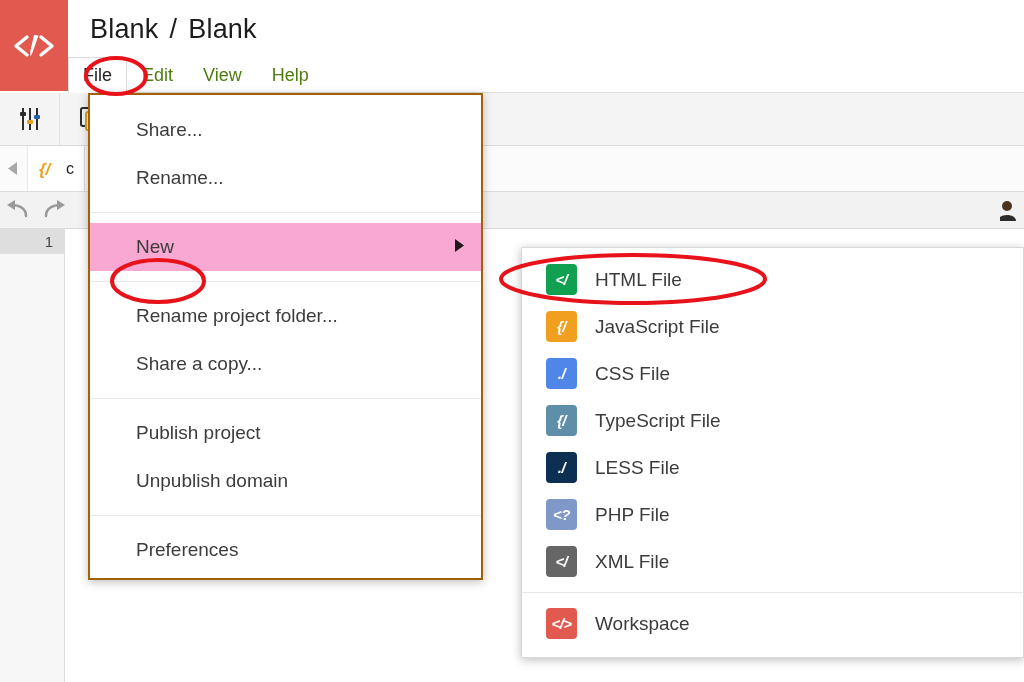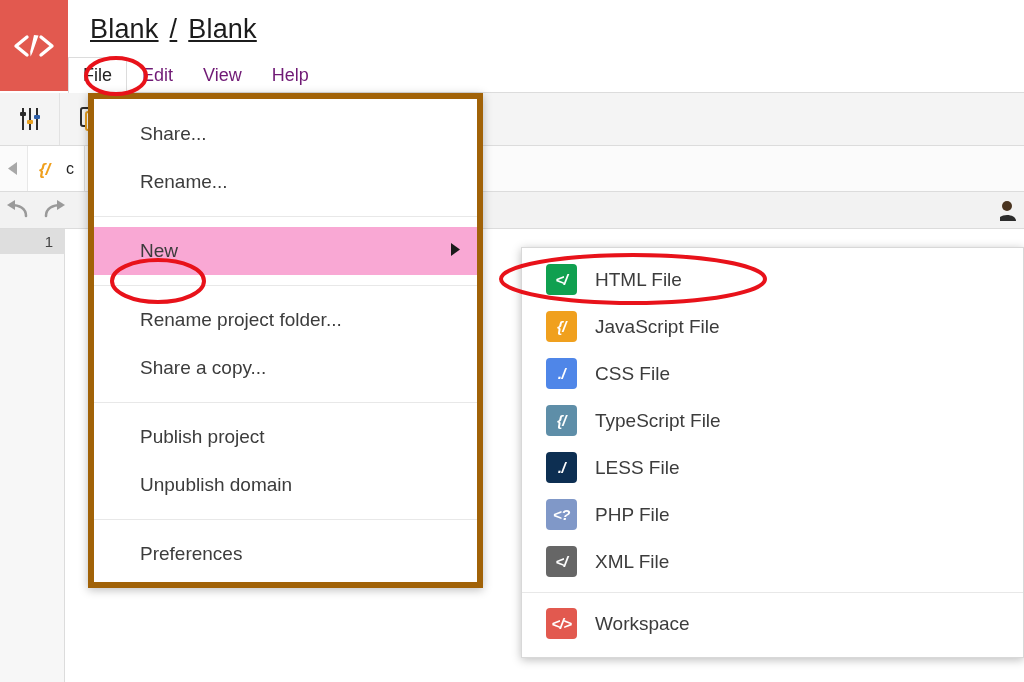--- a/index.html
+++ b/index.html
@@ -16,32 +16,32 @@
   .logo-tile {
     position: absolute; left: 0; top: 0; width: 68px; height: 91px;
     background: #e2594f; display: flex; align-items: center; justify-content: center;
   }
   .logo-glyph { display:block; }
 
   
   .breadcrumb {
     position: absolute; left: 90px; top: 14px;
     font-size: 27px; color: #1c1c1c; letter-spacing: .2px;
-    white-space: nowrap; display: flex; align-items: baseline; gap: 11px; text-decoration: underline;
+    white-space: nowrap; display: flex; align-items: baseline; gap: 11px;
   }
   .breadcrumb .sep { color: #1c1c1c; }
 
   
   .menubar {
     position: absolute; left: 68px; top: 57px; height: 36px;
     display: flex; align-items: stretch;
   }
   .menubar-item {
     padding: 0 14px; display: flex; align-items: center;
-    font-size: 18px; color: #701a75; cursor: default;
+    font-size: 18px; color: #4d7c0f; cursor: default;
     border: 1px solid transparent; border-bottom: none;
   }
   .menubar-item.active {
     background: #ffffff; border-color: #dcdcdc; color: #222; z-index: 40;
   }
   .menubar-underline {
     position: absolute; left: 68px; top: 92px; width: 956px; height: 1px; background: #dcdcdc;
   }
 
   
@@ -85,21 +85,21 @@
     background: #dedede; display: flex; align-items: center; justify-content: flex-end;
     padding-right: 12px; font-size: 15px; color: #444;
   }
   .editor-area {
     position: absolute; left: 65px; top: 229px; width: 959px; height: 453px; background: #fff;
   }
 
   
   .dropdown {
     position: absolute; left: 88px; top: 93px; width: 395px;
-    background: #ffffff; border: 6px solid #a16207;
+    background: #ffffff; border: 2px solid #a16207;
     box-shadow: 0 2px 9px rgba(0,0,0,.26); z-index: 60;
     padding: 9px 0 2px 0;
   }
   .mi {
     position: relative; display: flex; align-items: center;
     height: 48px; padding: 0 16px 0 46px;
     font-size: 19px; color: #3c3c3c; white-space: nowrap;
   }
   .mi .mi-icon {
     position: absolute; left: 7px; top: 50%; transform: translateY(-50%);

